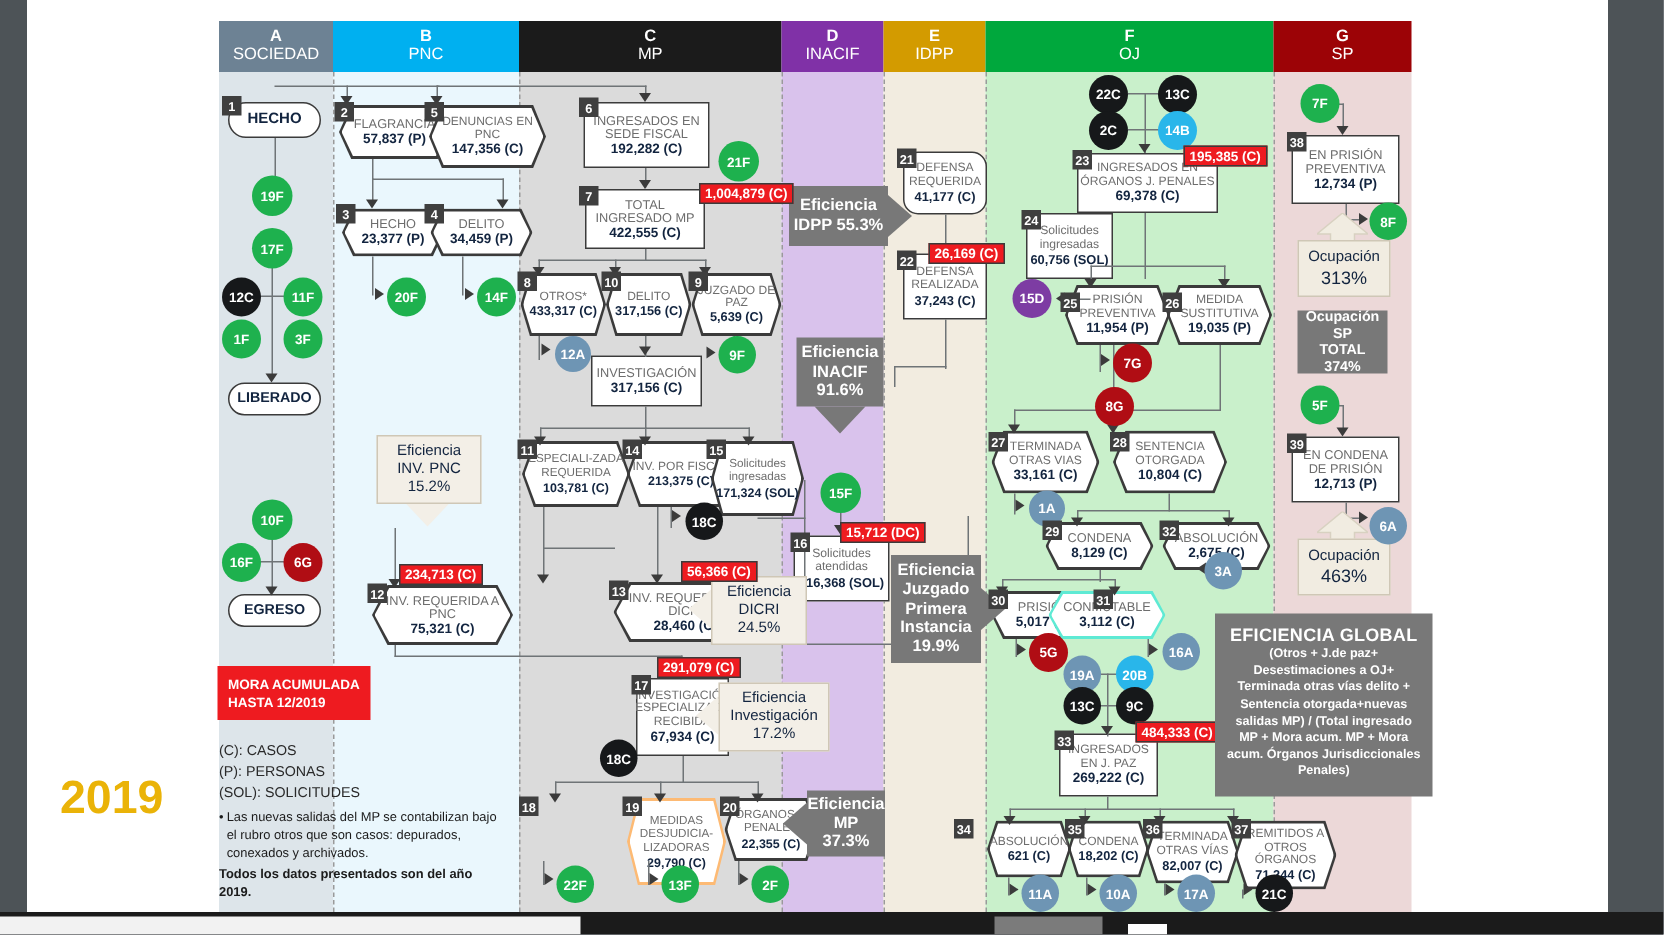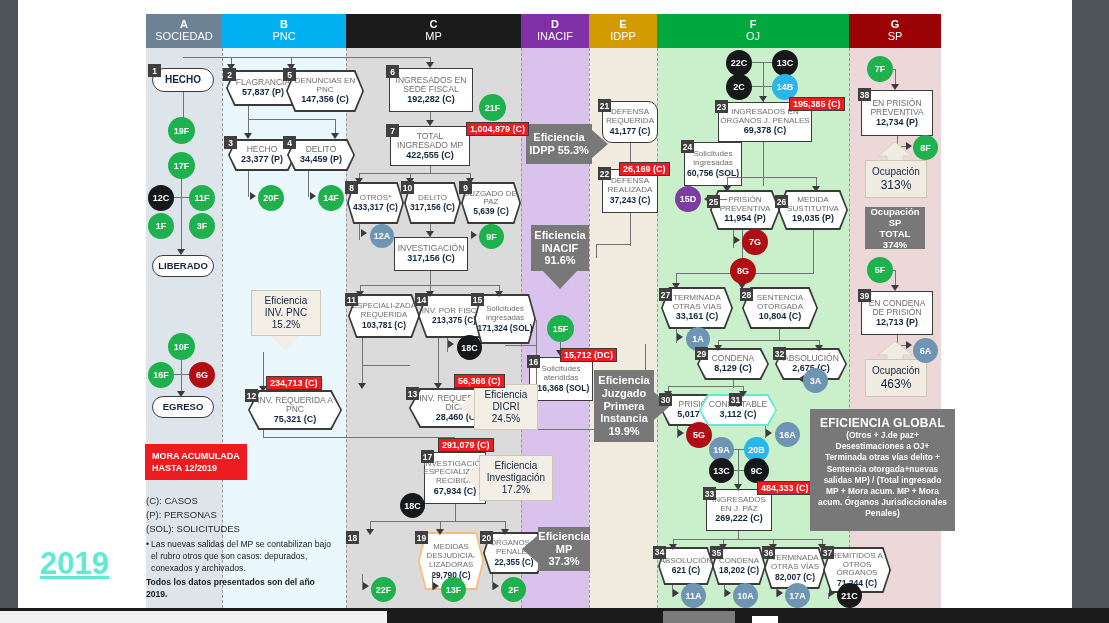--- a/index.html
+++ b/index.html
@@ -72,21 +72,21 @@
 
   .upArrow{position:absolute;z-index:3;}
   .lnh{height:1.3px;} .lnv{width:1.3px;}
   .tri{position:absolute;width:0;height:0;z-index:2;}
   .triD{border-left:4.5px solid transparent;border-right:4.5px solid transparent;border-top:6px solid #3b3b3b;}
   .triR{border-top:4.5px solid transparent;border-bottom:4.5px solid transparent;border-left:6px solid #3b3b3b;}
   .triL{border-top:4.5px solid transparent;border-bottom:4.5px solid transparent;border-right:6px solid #3b3b3b;}
   .lnk{position:absolute;background:#6f7477;z-index:1;}
 
   
-  .year{position:absolute;left:40px;top:546px;font-size:31px;font-weight:bold;color:#5eead4;text-decoration:underline;}
+  .year{position:absolute;left:40px;top:514px;font-size:31px;font-weight:bold;color:#eab308;}
   .mora{position:absolute;background:#ee1b20;color:#fff;font-size:9px;font-weight:bold;
         line-height:1.35;padding:6px 7px;z-index:6;}
   .legend{position:absolute;font-size:9.5px;color:#2a2a2a;line-height:1.45;z-index:6;}
   .note{position:absolute;font-size:8.6px;color:#1b1b1b;line-height:1.4;z-index:6;width:190px;}
   .note .bd{font-weight:bold;}
 
   .globalbox{position:absolute;background:#787878;color:#fff;text-align:center;z-index:8;
              padding:7px 8px 9px;box-sizing:border-box;}
   .globalbox .g1{font-size:12px;font-weight:bold;letter-spacing:.2px;}
   .globalbox .g2{font-size:21px;font-weight:bold;margin:1px 0 3px;}
@@ -707,21 +707,21 @@
   <div class="tri triD" style="left:768.5px;top:544px;"></div>
   <div class="tri triD" style="left:817.5px;top:544px;"></div>
 
   <div class="hexa" style="left:658px;top:547px;width:56px;height:38px;background:#3b3b3b;">
     <div class="inner"></div>
     <div class="txt">
         <span class="t" style="font-size:8px;">ABSOLUCIÓN</span>
       <span class="v" style="font-size:8.5px;">621 (C)</span>
       </div>
   </div>
-  <div class="idx" style="left:653px;top:546px;font-family:Liberation Mono, monospace;">34</div>
+  <div class="idx" style="left:636px;top:546px;">34</div>
 
   <div class="hexa" style="left:712px;top:547px;width:54px;height:38px;background:#3b3b3b;">
     <div class="inner"></div>
     <div class="txt">
         <span class="t" style="font-size:8px;">CONDENA</span>
       <span class="v" style="font-size:8.5px;">18,202 (C)</span>
       </div>
   </div>
   <div class="idx" style="left:710px;top:546px;">35</div>
 

